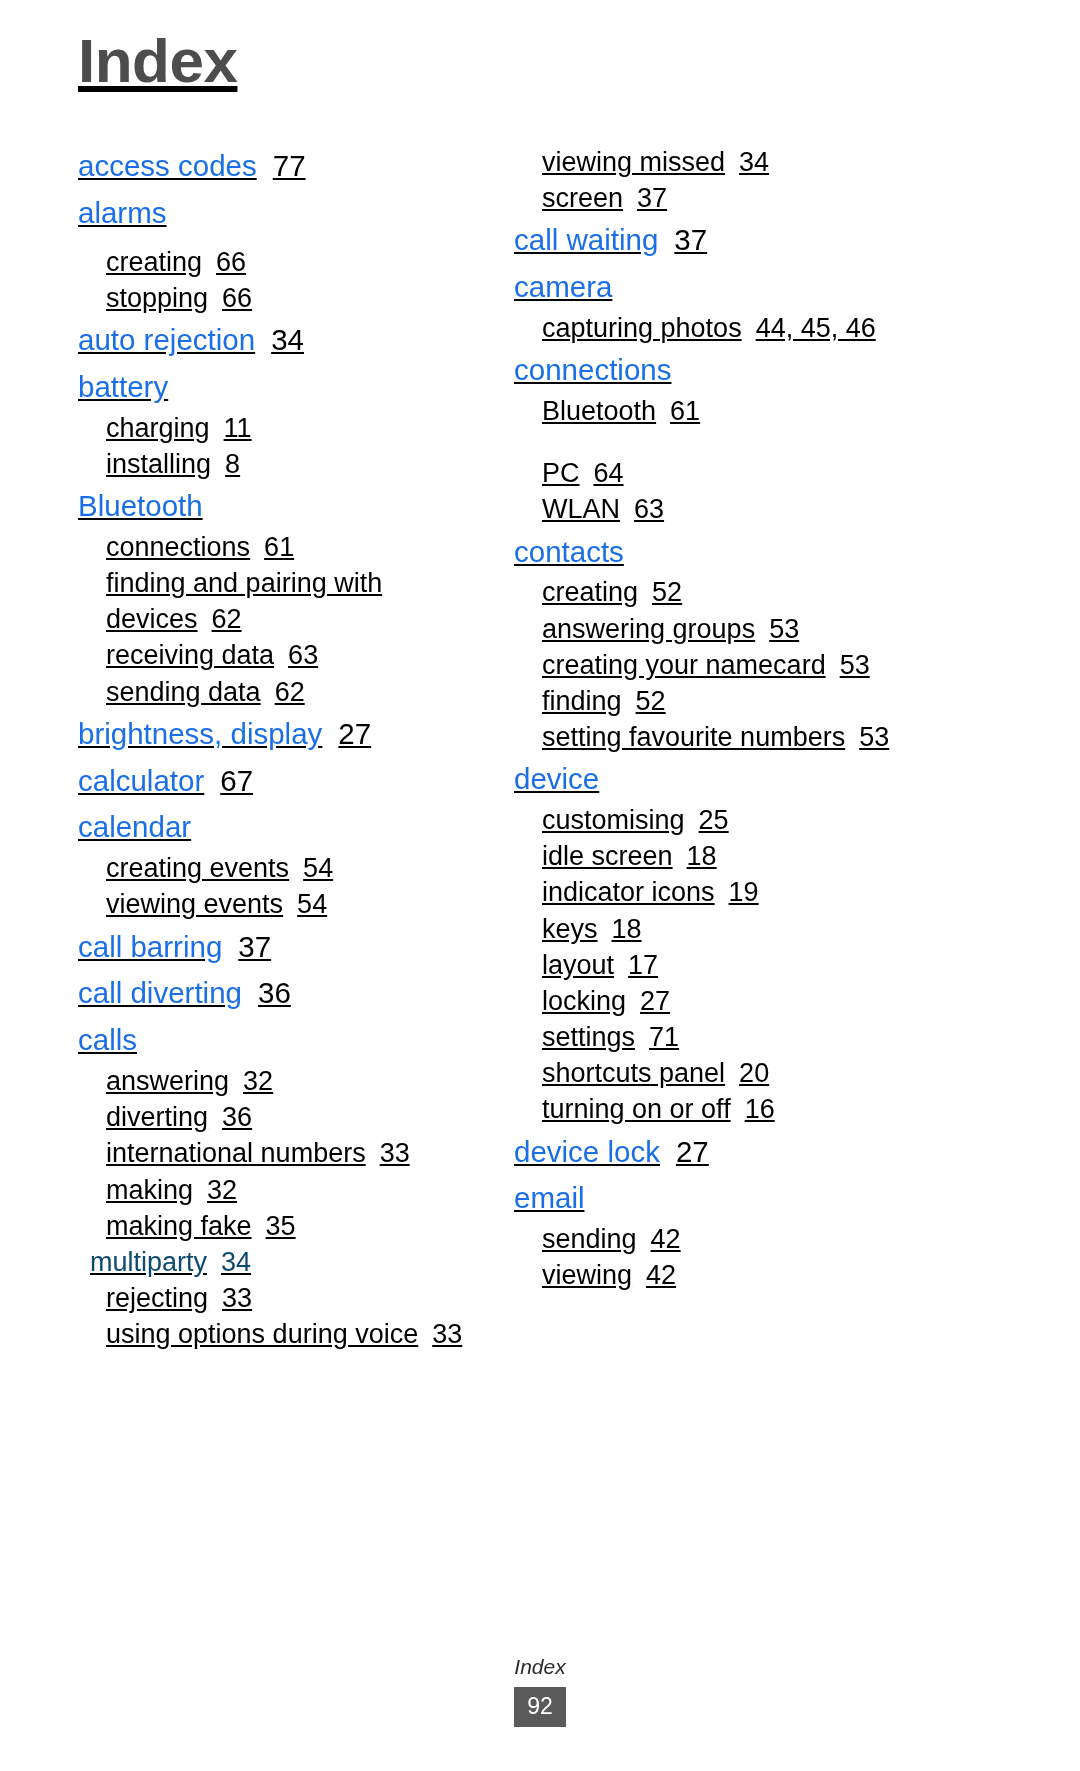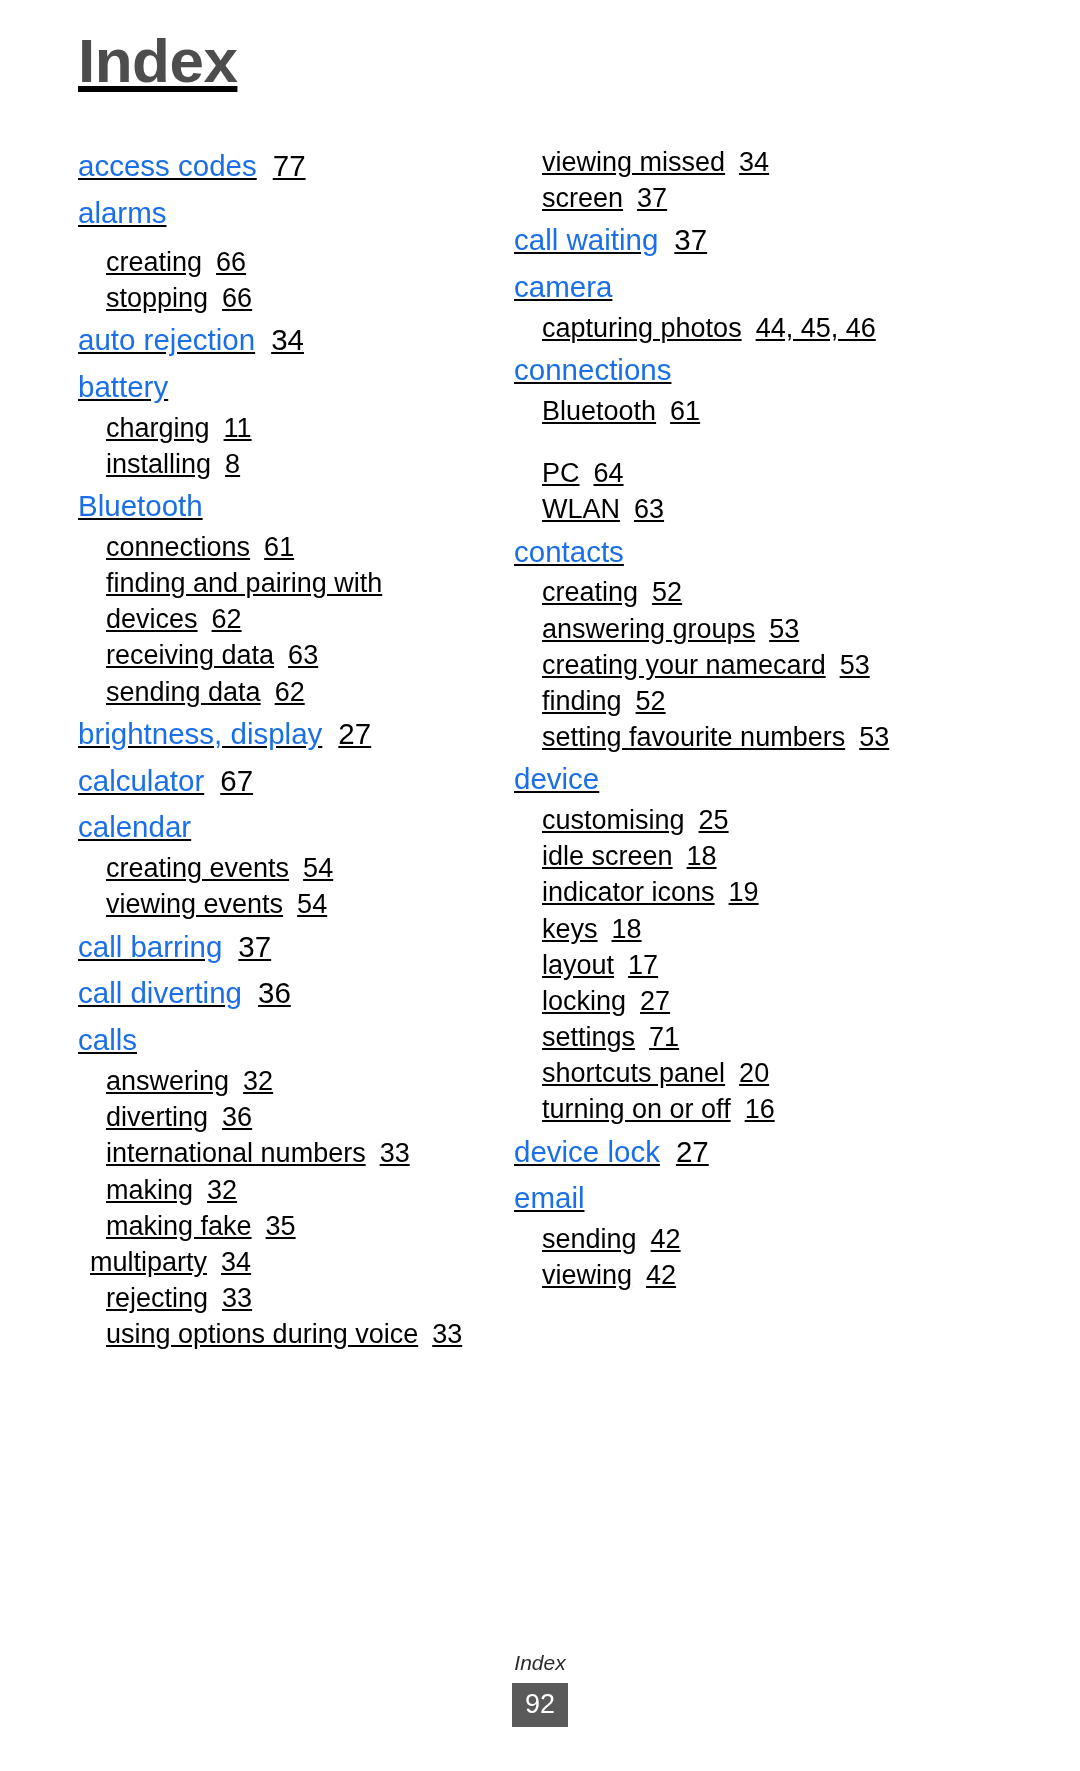--- a/index.html
+++ b/index.html
@@ -83,21 +83,21 @@
   .footer-label {
     font-style: italic;
     font-size: 21px;
     color: #2b2b2b;
     margin-bottom: 8px;
   }
   .page-badge {
     display: inline-block;
     background: #5a5a5a;
     color: #ffffff;
-    font-size: 27px;
+    font-size: 23px;
     line-height: 1;
     padding: 8px 13px 9px 13px;
     min-width: 22px;
   }
 </style>
 </head>
 <body>
 
 <div class="page">
 
@@ -145,21 +145,21 @@
         <div class="group">
           <a class="entry-main" href="#" style="text-decoration: none;"><span>call diverting</span><span class="pg">36</span></a>
         </div>
         <div class="group">
           <a class="entry-main" href="#" style="text-decoration: none;"><span>calls</span></a>
           <a class="entry-sub" href="#" style="text-decoration: none; color: rgb(0, 0, 0);"><span>answering</span><span class="pg">32</span></a>
           <a class="entry-sub" href="#" style="text-decoration: none; color: rgb(0, 0, 0);"><span>diverting</span><span class="pg">36</span></a>
           <a class="entry-sub" href="#" style="text-decoration: none; color: rgb(0, 0, 0);"><span>international numbers</span><span class="pg">33</span></a>
           <a class="entry-sub" href="#" style="text-decoration: none; color: rgb(0, 0, 0);"><span>making</span><span class="pg">32</span></a>
           <a class="entry-sub" href="#" style="text-decoration: none; color: rgb(0, 0, 0);"><span>making fake</span><span class="pg">35</span></a>
-          <a class="entry-sub" href="#" style="text-decoration: none; color: #000000; margin-left: 12px;"><span>multiparty</span><span class="pg">34</span></a>
+          <a class="entry-sub" href="#" style="text-decoration: none; color: #0c4a6e; margin-left: 12px;"><span>multiparty</span><span class="pg">34</span></a>
           <a class="entry-sub" href="#" style="text-decoration: none; color: rgb(0, 0, 0);"><span>rejecting</span><span class="pg">33</span></a>
           <a class="entry-sub wrap" href="#" style="text-decoration: none; color: rgb(0, 0, 0);"><span>using options during voice</span><span class="pg">33</span></a>
         </div>
       </div>
     <div class="column" id="col-1">
         <div class="group">
           <a class="entry-sub" href="#" style="text-decoration: none; color: rgb(0, 0, 0);"><span>viewing missed</span><span class="pg">34</span></a>
           <a class="entry-sub" href="#" style="text-decoration: none; color: rgb(0, 0, 0);"><span>screen</span><span class="pg">37</span></a>
         </div>
         <div class="group">

